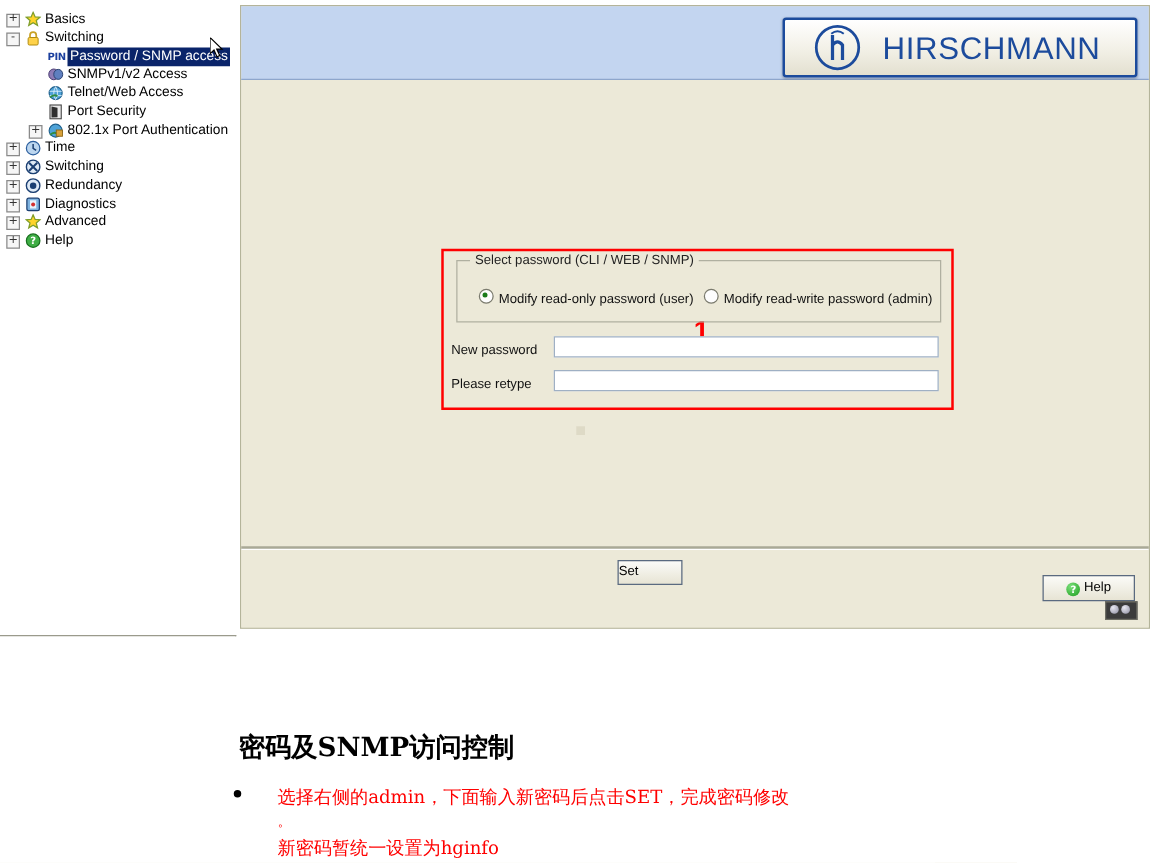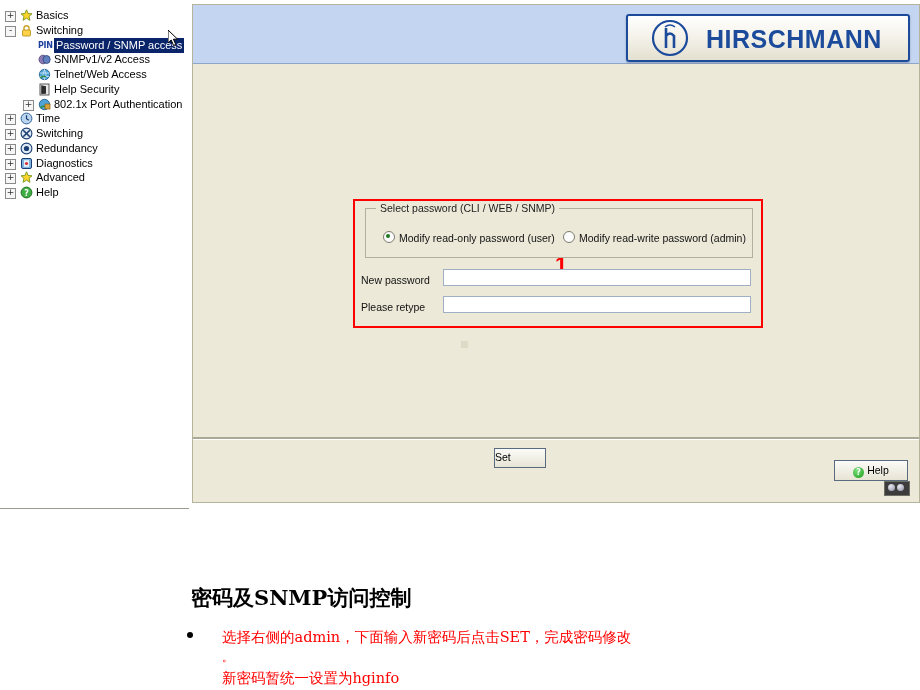--- a/index.html
+++ b/index.html
@@ -39,21 +39,21 @@
               color:#1f3864;letter-spacing:.2px;}
   #pin-badge{display:inline-block;font-size:8px;font-weight:bold;
              color:#1b3f9e;vertical-align:2px;margin-right:2px;
              font-family:"DejaVu Sans",sans-serif;}
 
   #logo-box{position:absolute;right:9px;top:9px;width:280px;height:44px;
             background:linear-gradient(180deg,#ffffff 0%,#f2f0e6 55%,#e3e0d0 100%);
             border:2px solid #1c4b9c;border-radius:3px;
             box-shadow:0 1px 2px rgba(0,0,0,.25);}
   #logo-text{position:absolute;left:78px;top:9px;font-size:25px;
-             font-weight:bold;color:#1c4b9c;letter-spacing:.5px;
+             font-weight:normal;color:#1c4b9c;letter-spacing:.5px;
              font-family:"Liberation Sans",sans-serif;}
 
   
   #content{position:absolute;left:0;top:59px;right:0;bottom:63px;
            background:#ece9d8;}
   #sep{position:absolute;left:0;right:0;bottom:62px;height:2px;
        background:#a9a996;border-bottom:1px solid #ffffff;}
   #footer{position:absolute;left:0;right:0;bottom:0;height:62px;
           background:#ece9d8;}
 
@@ -156,21 +156,21 @@
         <path d="M1.6 5 h9.8 M1.6 8.5 h9.8 M6.5 1.3 q3 5.2 0 10.4 M6.5 1.3 q-3 5.2 0 10.4" fill="none" stroke="#dff0fb" stroke-width="0.7"></path>
         <path d="M2 10 q3 -3 6 -1" fill="none" stroke="#2f8c43" stroke-width="1.4"></path>
           </svg></div>
         <div class="tlabel" style="left: 54px;">Telnet/Web Access</div>
       </div>
       <div class="tree-row" style="top: 81.75px;">
         <div class="ticon" style="left: 38px;"><svg width="13" height="13" viewBox="0 0 13 13">
             <rect x="2" y="1" width="9" height="11" fill="#e9e9e9" stroke="#4a4a4a" stroke-width="0.9"></rect>
         <polygon points="3.2,2.2 8,3.2 8,10.8 3.2,11" fill="#2e2e2e"></polygon>
           </svg></div>
-        <div class="tlabel" style="left: 54px;">Help Security</div>
+        <div class="tlabel" style="left: 54px;">Port Security</div>
       </div>
       <div class="tree-row" style="top: 96.5px;">
         <div class="expander" style="left: 23px;">+</div>
         <div class="ticon" style="left: 38px;"><svg width="13" height="13" viewBox="0 0 13 13">
             <circle cx="6.5" cy="6.5" r="5.2" fill="#4fa3d8" stroke="#1d5f8c" stroke-width="0.9"></circle>
         <path d="M2 10 q3 -3 6 -1" fill="none" stroke="#2f8c43" stroke-width="1.4"></path>
         <rect x="7" y="6" width="5" height="5" fill="#d8a13a" stroke="#8a6312" stroke-width="0.7"></rect>
           </svg></div>
         <div class="tlabel" style="left: 54px;">802.1x Port Authentication</div>
       </div>

